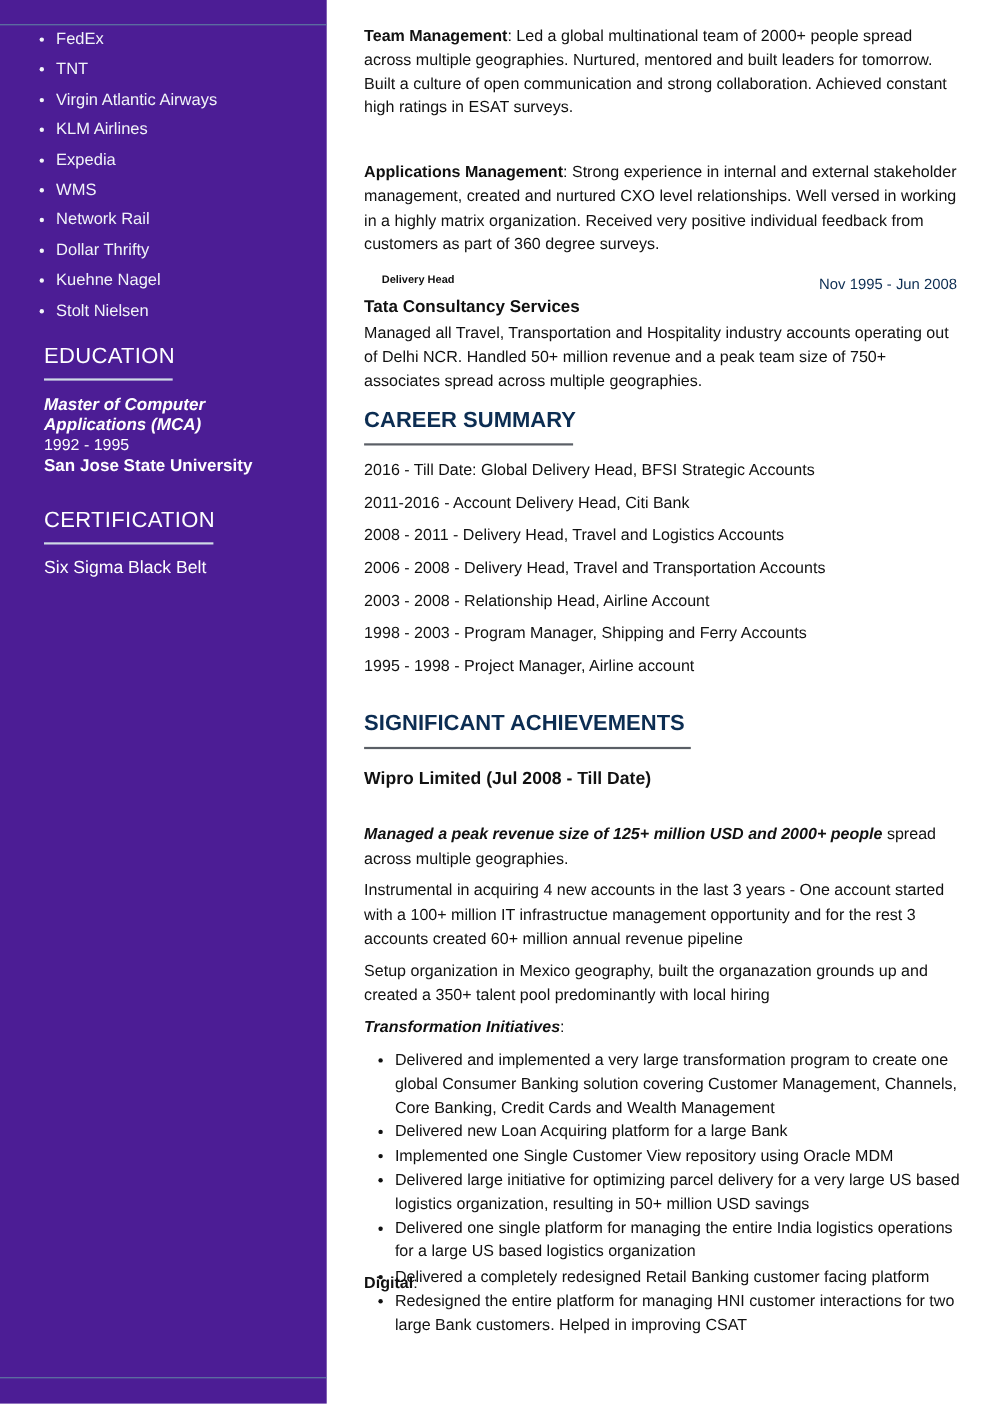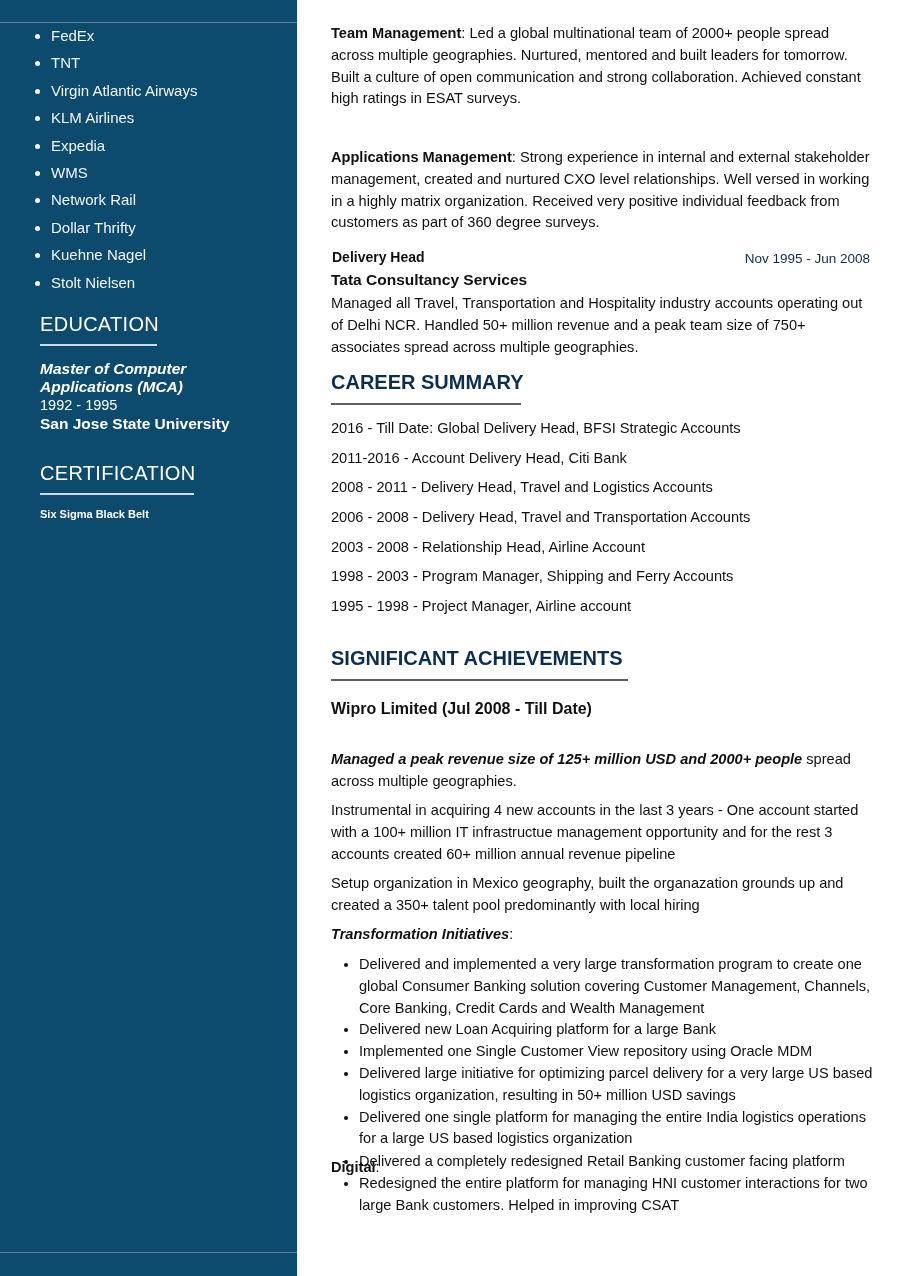--- a/index.html
+++ b/index.html
@@ -1,34 +1,34 @@
 <!DOCTYPE html>
 <html><head>
 <meta charset="utf-8">
 <style>
   html, body { margin:0; padding:0; }
   body { width:902px; height:1276px; position:relative; overflow:hidden; background:#ffffff;
          font-family:"Liberation Sans", sans-serif; color:#111; }
-  .sidebar { position:absolute; left:0; top:0; width:297px; height:1276px; background:#0c4a6e; color:#fff; }
+  .sidebar { position:absolute; left:0; top:0; width:297px; height:1276px; background:#4c1d95; color:#fff; }
   .side-rule { position:absolute; left:0; width:297px; height:1px; background:#5f7fa3; }
   .side-list { position:absolute; left:33px; top:22px; margin:0; padding:0 0 0 18px; list-style:disc; }
   .side-list li { font-size:15px; line-height:27.4px; color:#f2f5f9; }
   .side-h { position:absolute; left:40px; font-size:20px; font-weight:normal; letter-spacing:0.3px; margin:0; color:#fff; }
   .side-h-rule { position:absolute; left:40px; height:2px; background:#cfd9e6; }
   .edu-block { position:absolute; left:40px; top:360px; width:240px; }
   .edu-degree { font-size:15.5px; font-weight:bold; line-height:18px;font-style:italic; }
   .edu-years { font-size:14.5px; line-height:19px; }
   .edu-school { font-size:15.5px; font-weight:bold; line-height:18px; }
-  .cert { position:absolute; left:40px; top:508px; font-size:11px; font-weight:bold;text-align:right; }
+  .cert { position:absolute; left:40px; top:508px; font-size:16px; font-weight:normal;text-align:right; }
 
   .main { position:absolute; left:331px; top:0; width:545px; }
   .p { font-size:14.6px; line-height:21.8px; margin:0; position:absolute; left:0; width:545px; }
   .sec-title { position:absolute; left:0; color:#0c2d52; font-size:20px; font-weight:bold; margin:0; }
   .sec-rule { position:absolute; left:0; height:2px; background:#5a5f66; }
-  .job-title { position:absolute; left:1px; top:249px; font-size:14px; font-weight:bold; }
+  .job-title { position:absolute; left:16px; top:249px; font-size:10px; font-weight:bold; }
   .job-dates { position:absolute; right:6px; top:251px; font-size:13.5px; font-weight:normal; color:#0c2d52; }
   .job-co { position:absolute; left:0; top:271px; font-size:15.5px; font-weight:bold; }
   .career-list { position:absolute; left:0; top:416px; }
   .career-item { font-size:14.6px; height:29.7px; line-height:24px; }
   .wipro { position:absolute; left:0; top:700px; font-size:16px; font-weight:bold; }
   .bul { position:absolute; left:10px; margin:0; padding-left:18px; width:525px; }
   .bul li { font-size:14.6px; line-height:21.8px; }
 </style>
 </head>
 <body>

